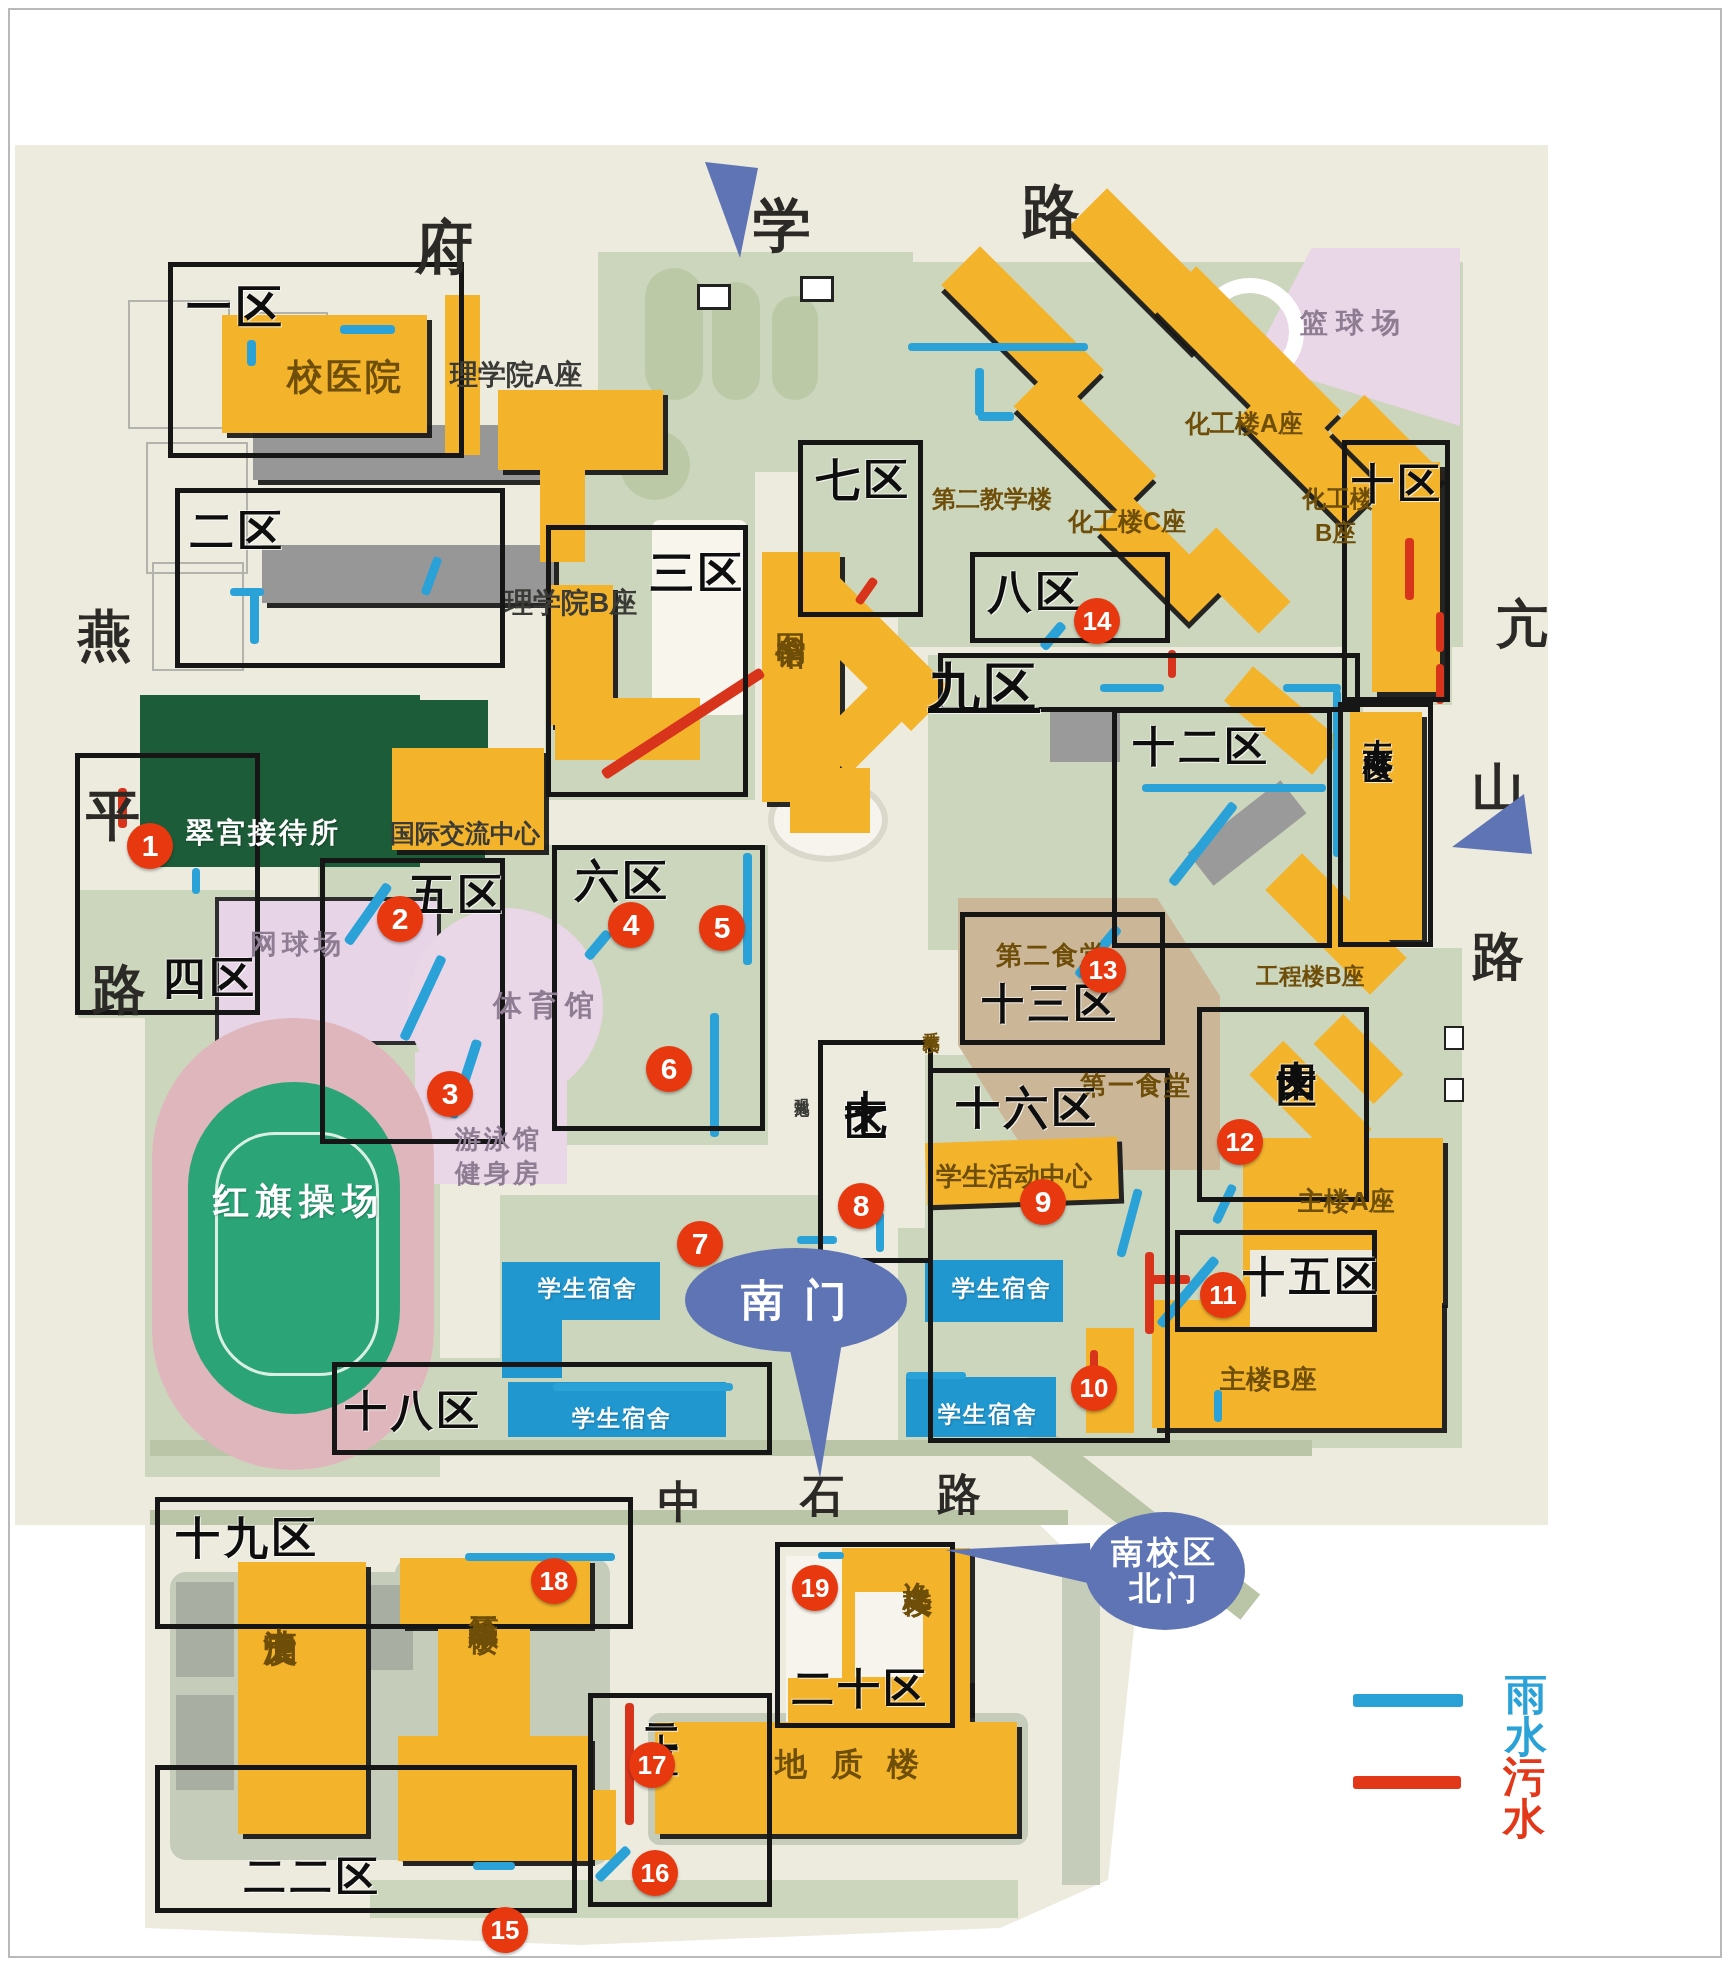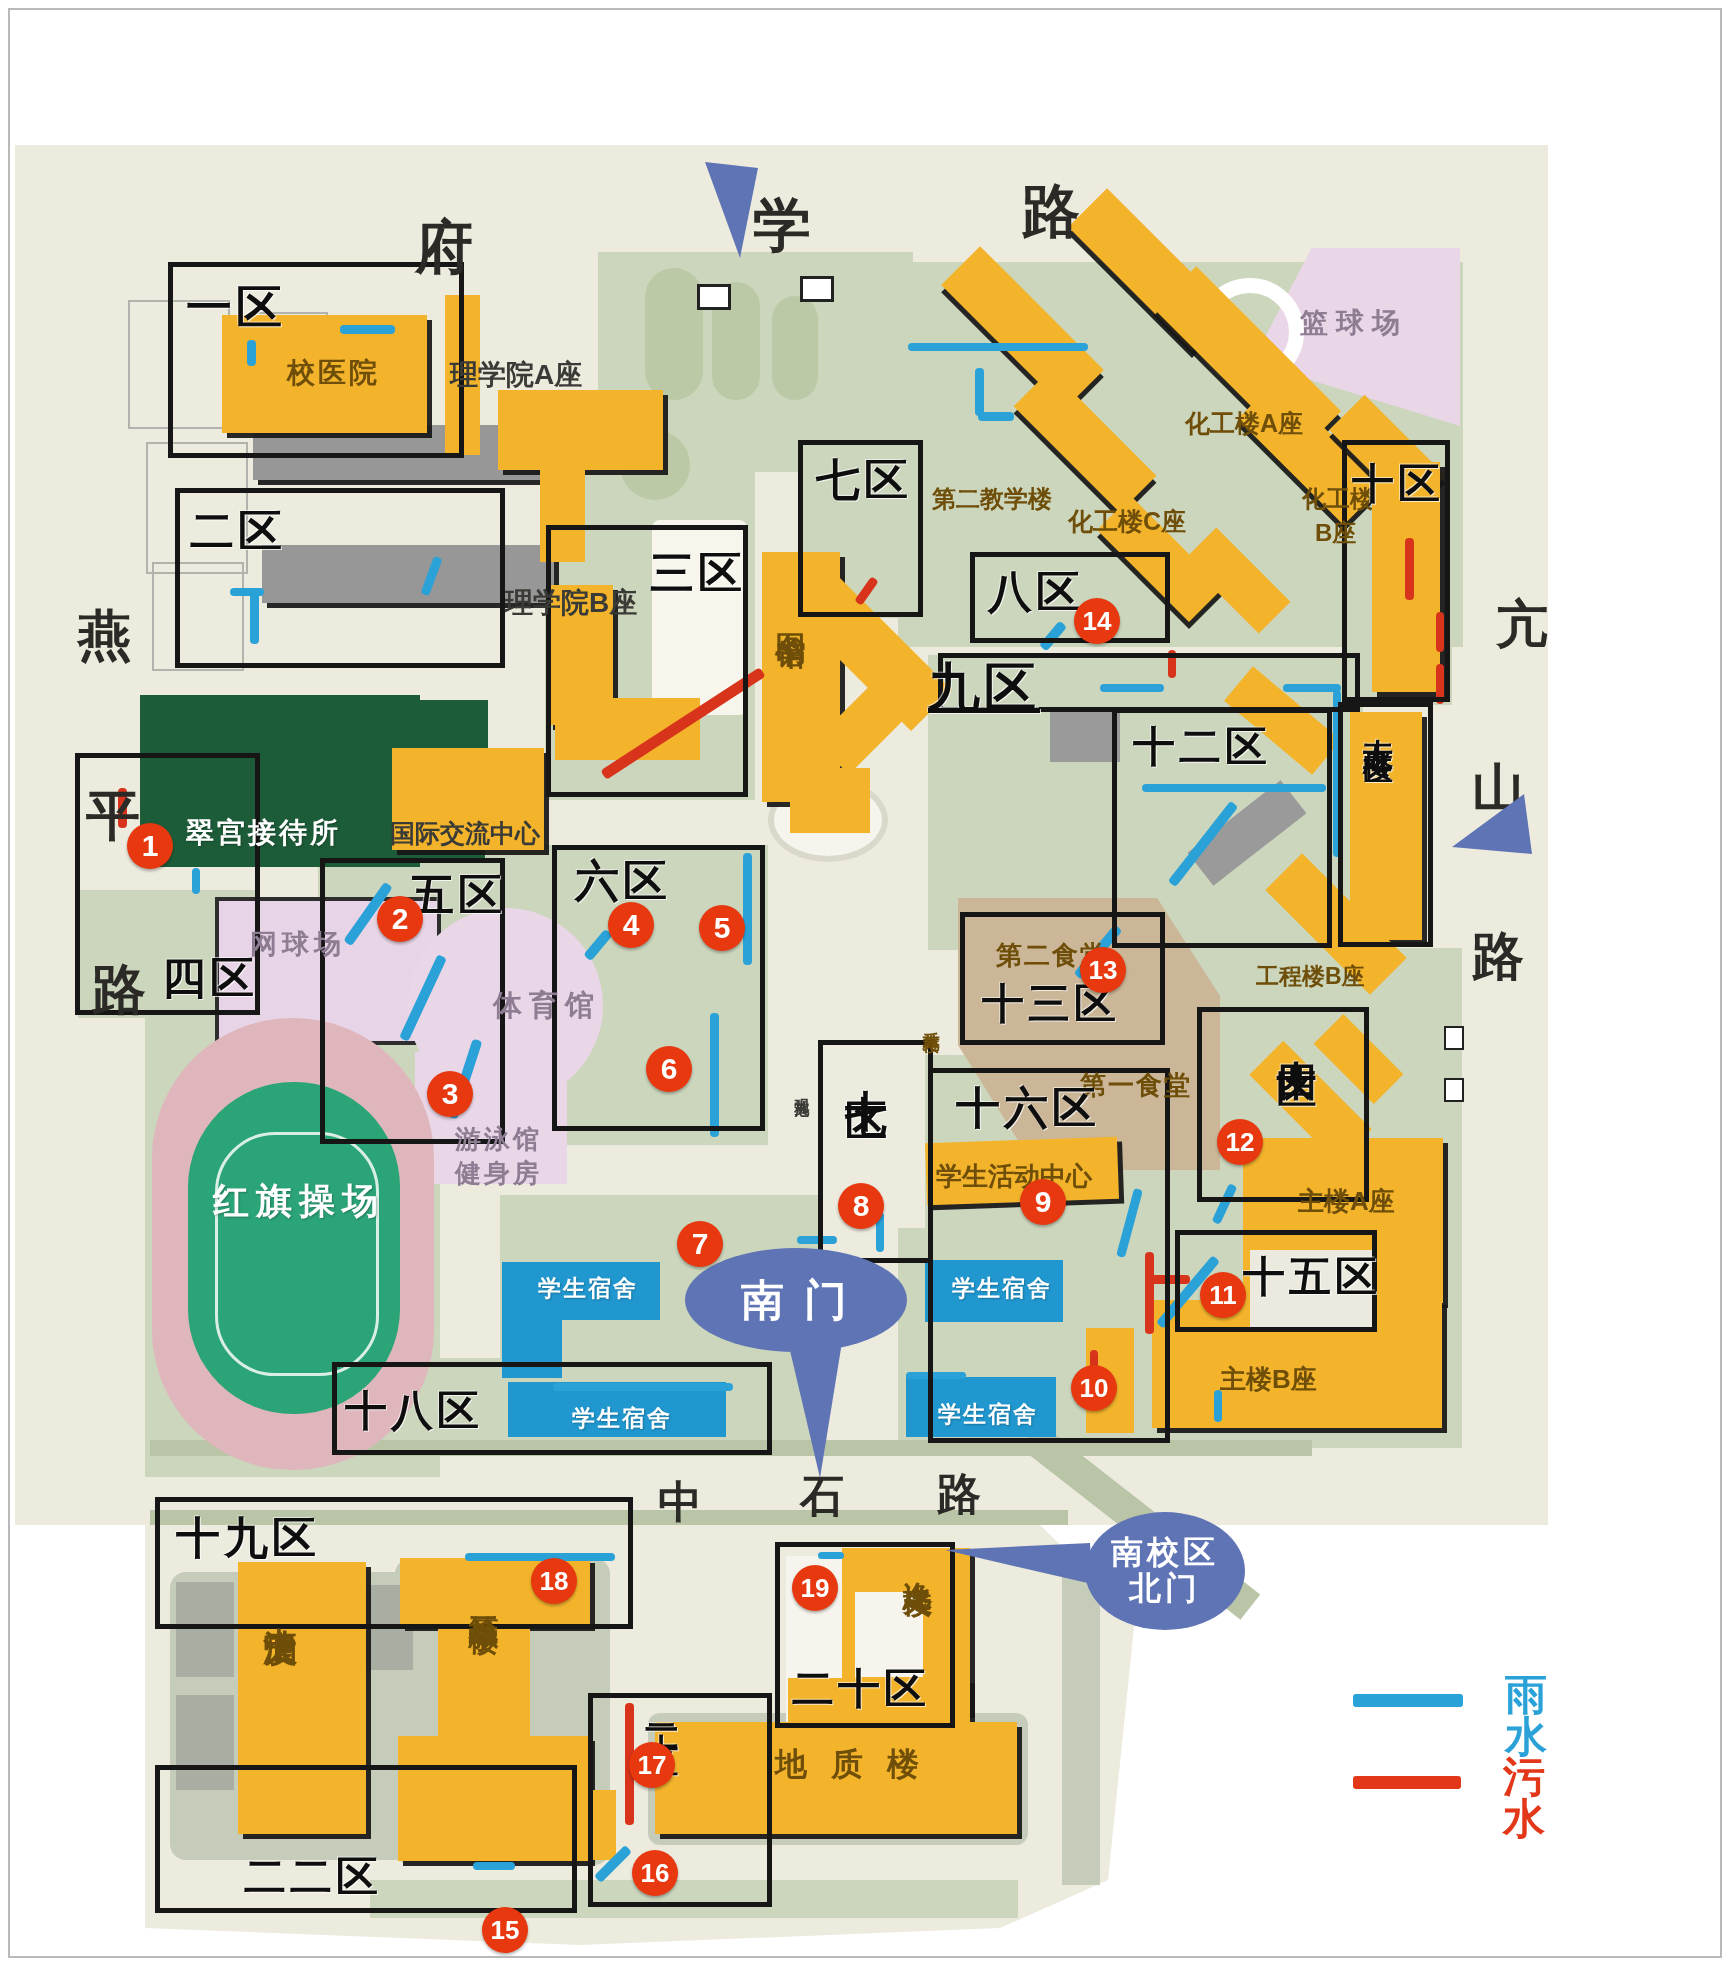--- a/index.html
+++ b/index.html
@@ -249,21 +249,21 @@
     <div class="road-ch" style="left: 1022px; top: 182px; font-size: 58px;">路</div>
     <div class="road-ch" style="left: 78px; top: 608px; font-size: 54px;">燕</div>
     <div class="road-ch" style="left: 86px; top: 788px; font-size: 54px;">平</div>
     <div class="road-ch" style="left: 92px; top: 962px; font-size: 54px;">路</div>
     <div class="road-ch" style="left: 1496px; top: 598px; font-size: 52px;">亢</div>
     <div class="road-ch" style="left: 1472px; top: 762px; font-size: 52px;">山</div>
     <div class="road-ch" style="left: 1472px; top: 930px; font-size: 52px;">路</div>
     <div class="road-ch" style="left: 658px; top: 1480px; font-size: 44px;">中</div>
     <div class="road-ch" style="left: 800px; top: 1474px; font-size: 44px;">石</div>
     <div class="road-ch" style="left: 937px; top: 1472px; font-size: 44px;">路</div>
-    <div class="bldg-label c-brown" style="left: 287px; top: 358px; font-size: 28px; letter-spacing: 3px;">校医院</div>
+    <div class="bldg-label c-brown" style="left: 287px; top: 358px; font-size: 36px; letter-spacing: 3px;">校医院</div>
     <div class="bldg-label c-dark" style="left: 450px; top: 360px; font-size: 28px;">理学院A座</div>
     <div class="bldg-label c-dark" style="left: 505px; top: 588px; font-size: 28px;">理学院B座</div>
     <div class="bldg-label c-brown vert" style="left: 775px; top: 610px; font-size: 30px; height: 165px; letter-spacing: 2px;">图书馆</div>
     <div class="bldg-label c-purple" style="left: 1300px; top: 308px; font-size: 28px; letter-spacing: 8px;">篮球场</div>
     <div class="bldg-label c-brown" style="left: 1185px; top: 410px; font-size: 25px;">化工楼A座</div>
     <div class="bldg-label c-brown" style="left: 1068px; top: 508px; font-size: 25px;">化工楼C座</div>
     <div class="bldg-label c-brown" style="left: 1302px; top: 486px; font-size: 24px;">化工楼</div>
     <div class="bldg-label c-brown" style="left: 1315px; top: 520px; font-size: 24px;">B座</div>
     <div class="bldg-label c-brown" style="left: 932px; top: 486px; font-size: 24px;">第二教学楼</div>
     <div class="bldg-label c-dark" style="left: 390px; top: 820px; font-size: 25px;">国际交流中心</div>

